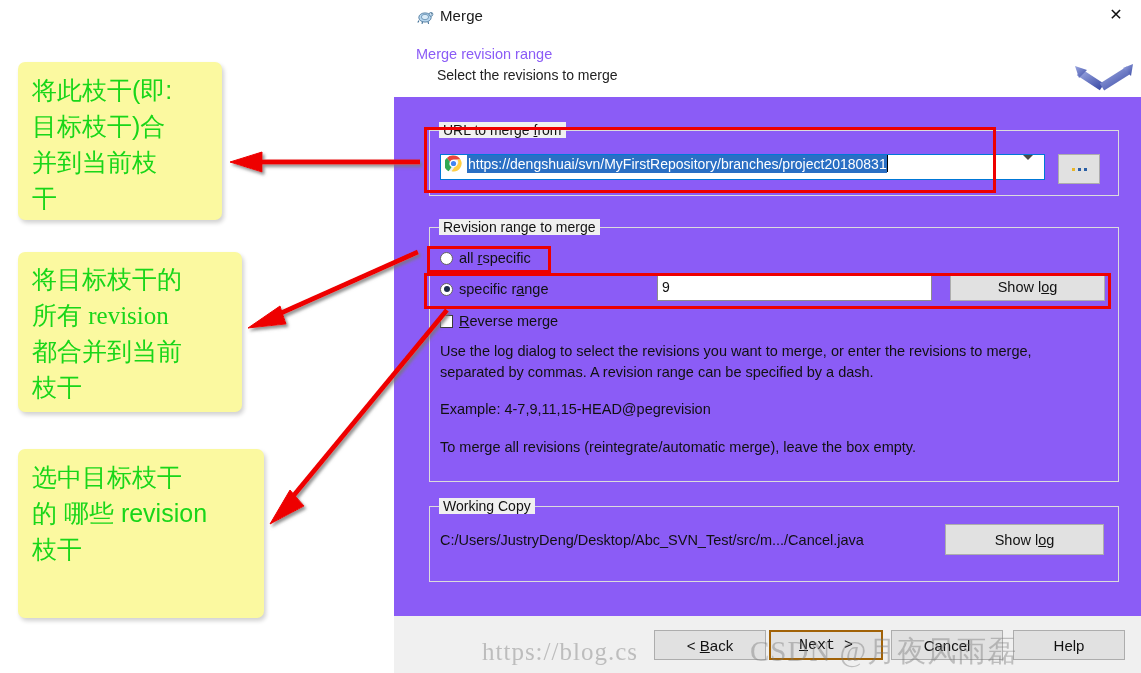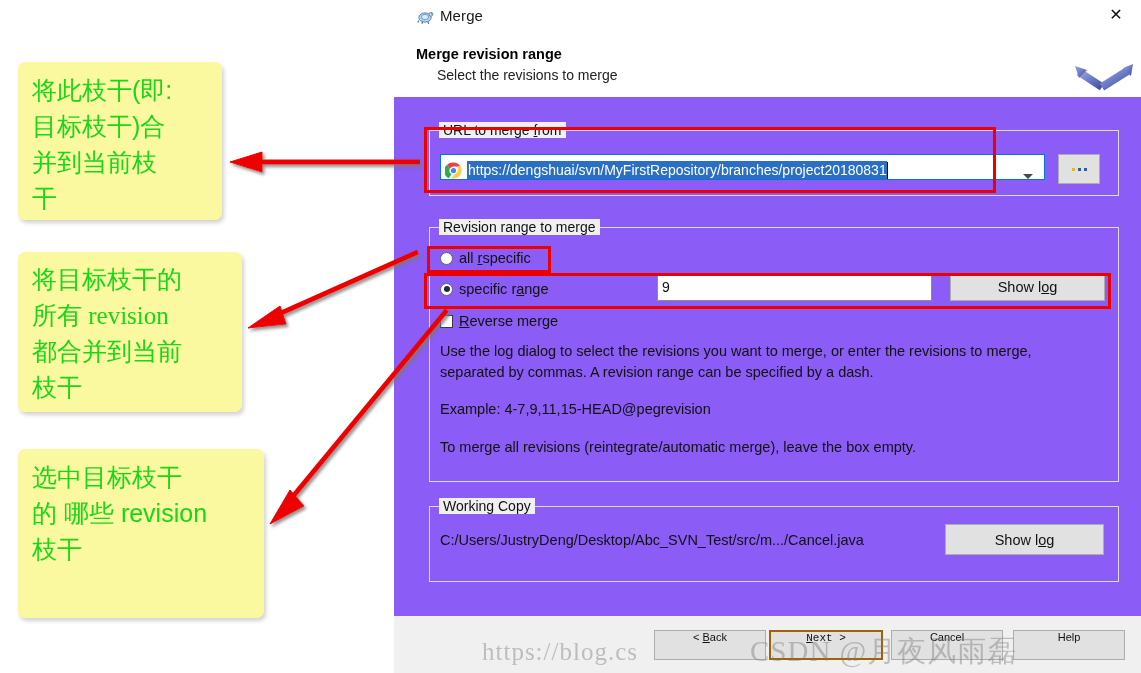--- a/index.html
+++ b/index.html
@@ -61,22 +61,22 @@
     position: absolute;
     left: 0; top: 36px;
     width: 747px; height: 61px;
     background: #ffffff;
     border-bottom: 1px solid #d9d9d9;
   }
   #header-title {
     position: absolute;
     left: 22px; top: 10px;
     font-size: 14.5px;
-    font-weight: bold;
-    color: #000000;
+    font-weight: normal;
+    color: #8b5cf6;
   }
   #header-sub {
     position: absolute;
     left: 43px; top: 31px;
     font-size: 14px;
     color: #222;
   }
   #header-art {
     position: absolute;
     right: 6px; top: 24px;
@@ -119,21 +119,21 @@
 
   
   #url-combo {
     position: absolute;
     left: 10px; top: 23px;
     width: 605px; height: 26px;
     background: #ffffff;
     border: 1px solid #0078d7;
     box-sizing: border-box;
     display: flex;
-    align-items: flex-end;
+    align-items: flex-start;
   }
   #chrome-icon {
     width: 17px; height: 17px;
     margin-left: 4px;
     flex: 0 0 auto;
     position: relative;
   }
   #url-text {
     margin-left: 5px;
     font-size: 14px;
@@ -269,22 +269,22 @@
   }
 
   
   .fbtn {
     position: absolute;
     top: 14px;
     height: 30px;
     background: #e1e1e1;
     border: 1px solid #adadad;
     box-sizing: border-box;
-    display: flex; align-items: flex-start; justify-content: center;
-    font-size: 11px; color: #111;
+    display: flex; align-items: center; justify-content: center;
+    font-size: 15px; color: #111;
     cursor: pointer;
   }
   #btn-back   { left: 260px; width: 112px; }
   #btn-next   { left: 375px; width: 114px; border: 2px solid #a16207; font-family: Liberation Mono, monospace; }
   #btn-cancel { left: 497px; width: 112px; }
   #btn-help   { left: 619px; width: 112px; }
 
   
   .redbox {
     position: absolute;

